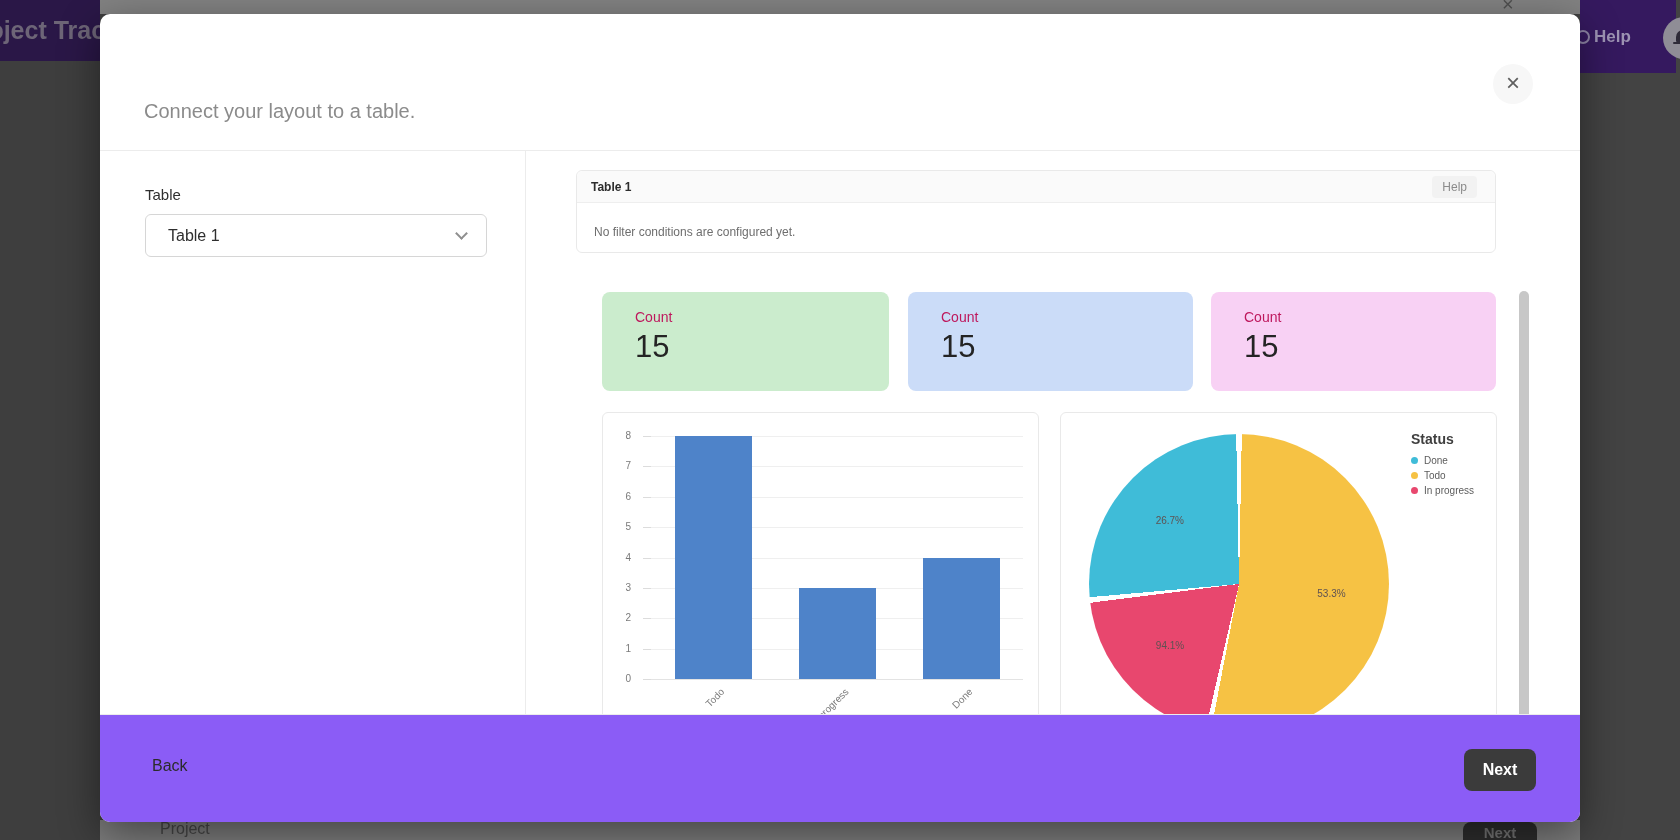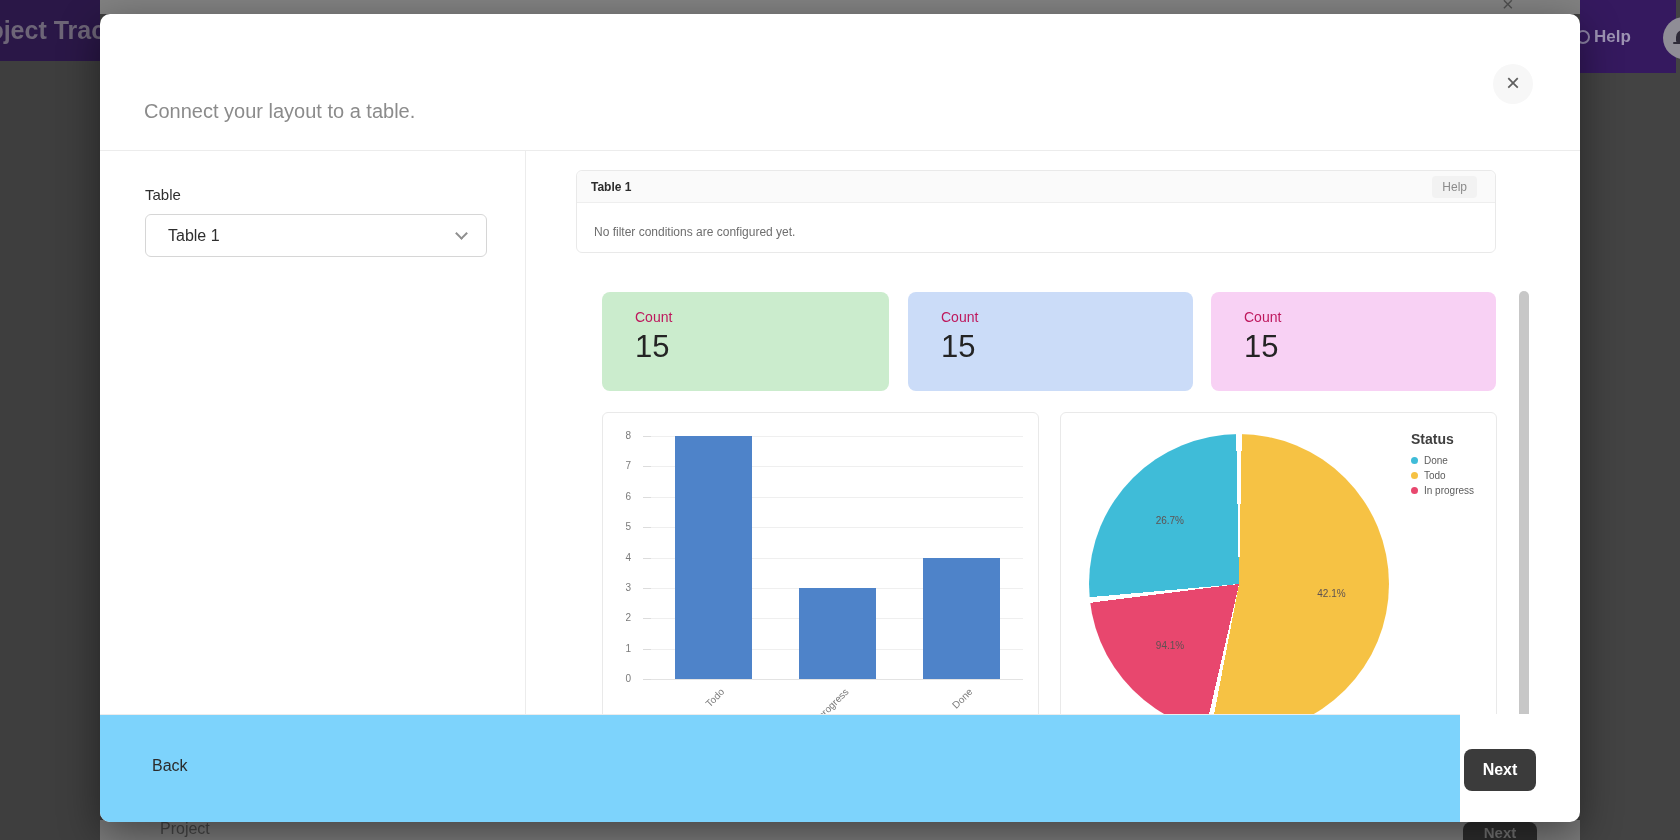--- a/index.html
+++ b/index.html
@@ -68,21 +68,21 @@
   
   .pie-circle { position:absolute; left:28px; top:21px; width:300px; height:300px; border-radius:50%; }
   .pie-label { position:absolute; width:52px; text-align:center; font-size:10px; color:#5e5252; }
   .legend { position:absolute; left:350px; top:18px; }
   .lg-title { font-size:14px; font-weight:700; color:#3f3f3f; margin-bottom:8px; }
   .lg-row { position:relative; padding-left:13px; margin-bottom:4px; font-size:10px; color:#5c5c5c; white-space:nowrap; }
   .lg-dot { position:absolute; left:0; top:2px; width:7px; height:7px; border-radius:50%; }
 
   .scroll-thumb { position:absolute; left:1419px; top:140px; width:10px; height:548px; border-radius:5px; background:#c7c7c7; cursor:pointer; }
 
-  .m-footer { position:absolute; left:0; top:700px; width:1360px; height:108px; border-top:1px solid #ececec; background:#7dd3fc; }
+  .m-footer { position:absolute; left:0; top:700px; width:1480px; height:108px; border-top:1px solid #ececec; background:#8b5cf6; }
   .f-back { position:absolute; left:52px; top:42px; font-size:16px; color:#2b2b2b; cursor:pointer; }
   .f-next { position:absolute; left:1364px; top:34px; width:72px; height:42px; background:#3b3b3b; border-radius:8px;
             color:#ffffff; font-size:16px; font-weight:700; text-align:center; line-height:42px; cursor:pointer; }
 </style>
 </head>
 <body>
 
 <div class="bd-left-dark"></div>
 <div class="bd-right-dark"></div>
 
@@ -177,21 +177,21 @@
           <div class="bar" style="left: 195.5px; top: 174.875px; height: 91.125px; background: rgb(78, 131, 201);"></div>
           <div class="x-lab" style="top: 273px; right: 195px;">In progress</div>
           <div class="bar" style="left: 319.5px; top: 144.5px; height: 121.5px; background: rgb(78, 131, 201);"></div>
           <div class="x-lab" style="top: 273px; right: 71px;">Done</div>
         </div>
     </div>
 
     <div class="chart-card" style="left:960px;">
       <div class="pie-circle" style="background: conic-gradient(rgb(255, 255, 255) 0%, rgb(255, 255, 255) 0.3%, rgb(246, 194, 68) 0.3%, rgb(246, 194, 68) 53%, rgb(255, 255, 255) 53%, rgb(255, 255, 255) 53.3%, rgb(255, 255, 255) 53.3%, rgb(255, 255, 255) 53.6%, rgb(232, 71, 110) 53.6%, rgb(232, 71, 110) 73%, rgb(255, 255, 255) 73%, rgb(255, 255, 255) 73.3%, rgb(255, 255, 255) 73.3%, rgb(255, 255, 255) 73.6%, rgb(63, 188, 216) 73.6%, rgb(63, 188, 216) 99.7%, rgb(255, 255, 255) 99.7%, rgb(255, 255, 255) 100%);"></div>
       <div style="position:absolute; inset:0; pointer-events:none;">
-          <div class="pie-label" style="left: 244.501px; top: 174.624px;">42.1%</div>
+          <div class="pie-label" style="left: 244.501px; top: 174.624px;">53.3%</div>
           <div class="pie-label" style="left: 83.018px; top: 227.374px;">94.1%</div>
           <div class="pie-label" style="left: 82.8224px; top: 102px;">26.7%</div>
         </div>
       <div class="legend">
         <div class="lg-title">Status</div>
         <div class="lg-row">
           <span class="lg-dot" style="background-color: rgb(63, 188, 216);"></span>
           <span>Done</span>
         </div>
         <div class="lg-row">

